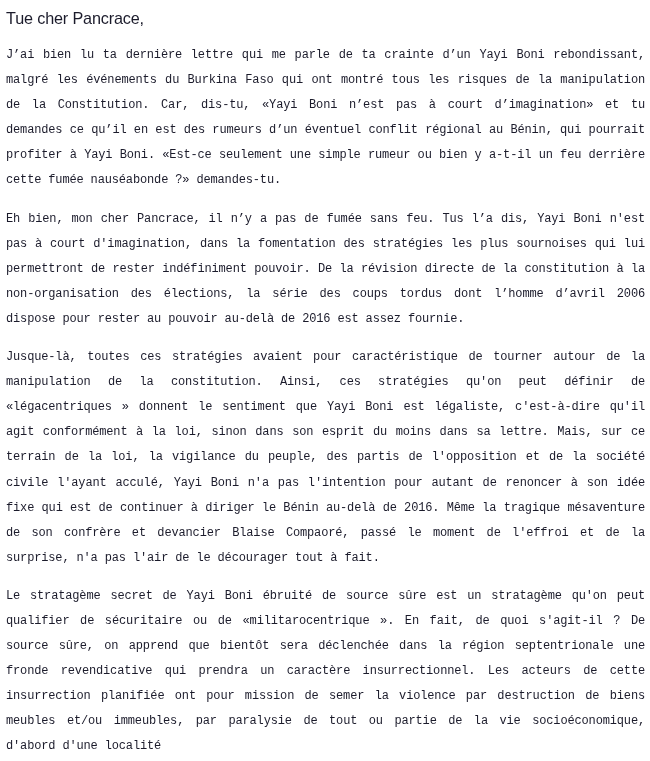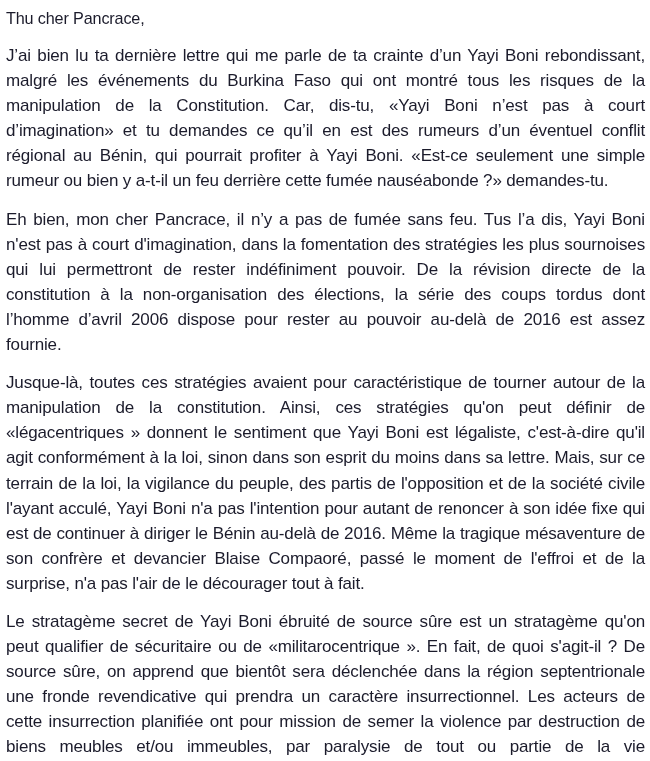--- a/index.html
+++ b/index.html
@@ -25,39 +25,40 @@
   }
   .salutation {
     font-size: 16.2px;
     line-height: 25px;
     text-align: left;
     margin: 0 0 12px 0;
     letter-spacing: -0.15px;
     word-spacing: 0px;
   }
   .body-paragraph {
-    font-size: 17px;
+    font-size: 12px;
     line-height: 25.1px;
     text-align: justify;
     text-justify: inter-word;
     margin: 0 0 13px 0;
     letter-spacing: -0.15px;
     -webkit-hyphens: none;
     hyphens: none;
+    font-family: Liberation Mono, monospace;
   }
   .body-paragraph:last-child {
     margin-bottom: 4px;
   }
 </style>
 </head>
 <body>
 
 <div id="document-page">
 
-  <p class="salutation">Thu cher Pancrace,</p>
+  <p class="salutation">Tue cher Pancrace,</p>
 
   <p class="body-paragraph">J’ai bien lu ta dernière lettre qui me parle de ta crainte d’un Yayi Boni rebondissant, malgré les événements du Burkina Faso qui ont montré tous les risques de la manipulation de la Constitution. Car, dis-tu, «Yayi Boni n’est pas à court d’imagination» et tu demandes ce qu’il en est des rumeurs d’un éventuel conflit régional au Bénin, qui pourrait profiter à Yayi Boni.  «Est-ce seulement une simple rumeur ou bien y a-t-il un feu derrière cette fumée nauséabonde ?» demandes-tu.</p>
 
   <p class="body-paragraph">Eh bien, mon cher Pancrace, il n’y a pas de fumée sans feu. Tus l’a dis, Yayi Boni n'est pas à court d'imagination, dans la fomentation des stratégies les plus sournoises qui lui permettront de rester indéfiniment pouvoir. De la révision directe de la constitution à la non-organisation des élections, la série des coups tordus dont l’homme d’avril 2006 dispose pour rester au pouvoir au-delà de 2016 est assez fournie.</p>
 
   <p class="body-paragraph">Jusque-là, toutes ces stratégies avaient pour caractéristique de tourner autour de la manipulation de la constitution. Ainsi, ces stratégies qu'on peut définir de «légacentriques » donnent le sentiment que Yayi Boni est légaliste, c'est-à-dire qu'il agit conformément à la loi, sinon dans son esprit du moins dans sa lettre.  Mais, sur ce terrain de la loi, la vigilance du peuple, des partis de l'opposition et de la société civile l'ayant acculé, Yayi Boni n'a pas l'intention pour autant de renoncer à son idée fixe qui est de continuer à diriger le Bénin au-delà de 2016. Même la tragique mésaventure de son confrère et devancier Blaise Compaoré, passé le moment de l'effroi et de la surprise, n'a pas l'air de le décourager tout à fait.</p>
 
   <p class="body-paragraph">Le stratagème secret de Yayi Boni ébruité de source sûre est un stratagème qu'on peut qualifier de sécuritaire ou de «militarocentrique ». En fait, de quoi s'agit-il ? De source sûre, on apprend que bientôt sera déclenchée dans la région septentrionale une fronde revendicative qui prendra un caractère insurrectionnel. Les acteurs de cette insurrection planifiée ont pour mission de semer la violence par destruction de biens meubles et/ou immeubles, par paralysie de tout ou partie de la vie socioéconomique, d'abord d'une localité</p>
 
 </div>

